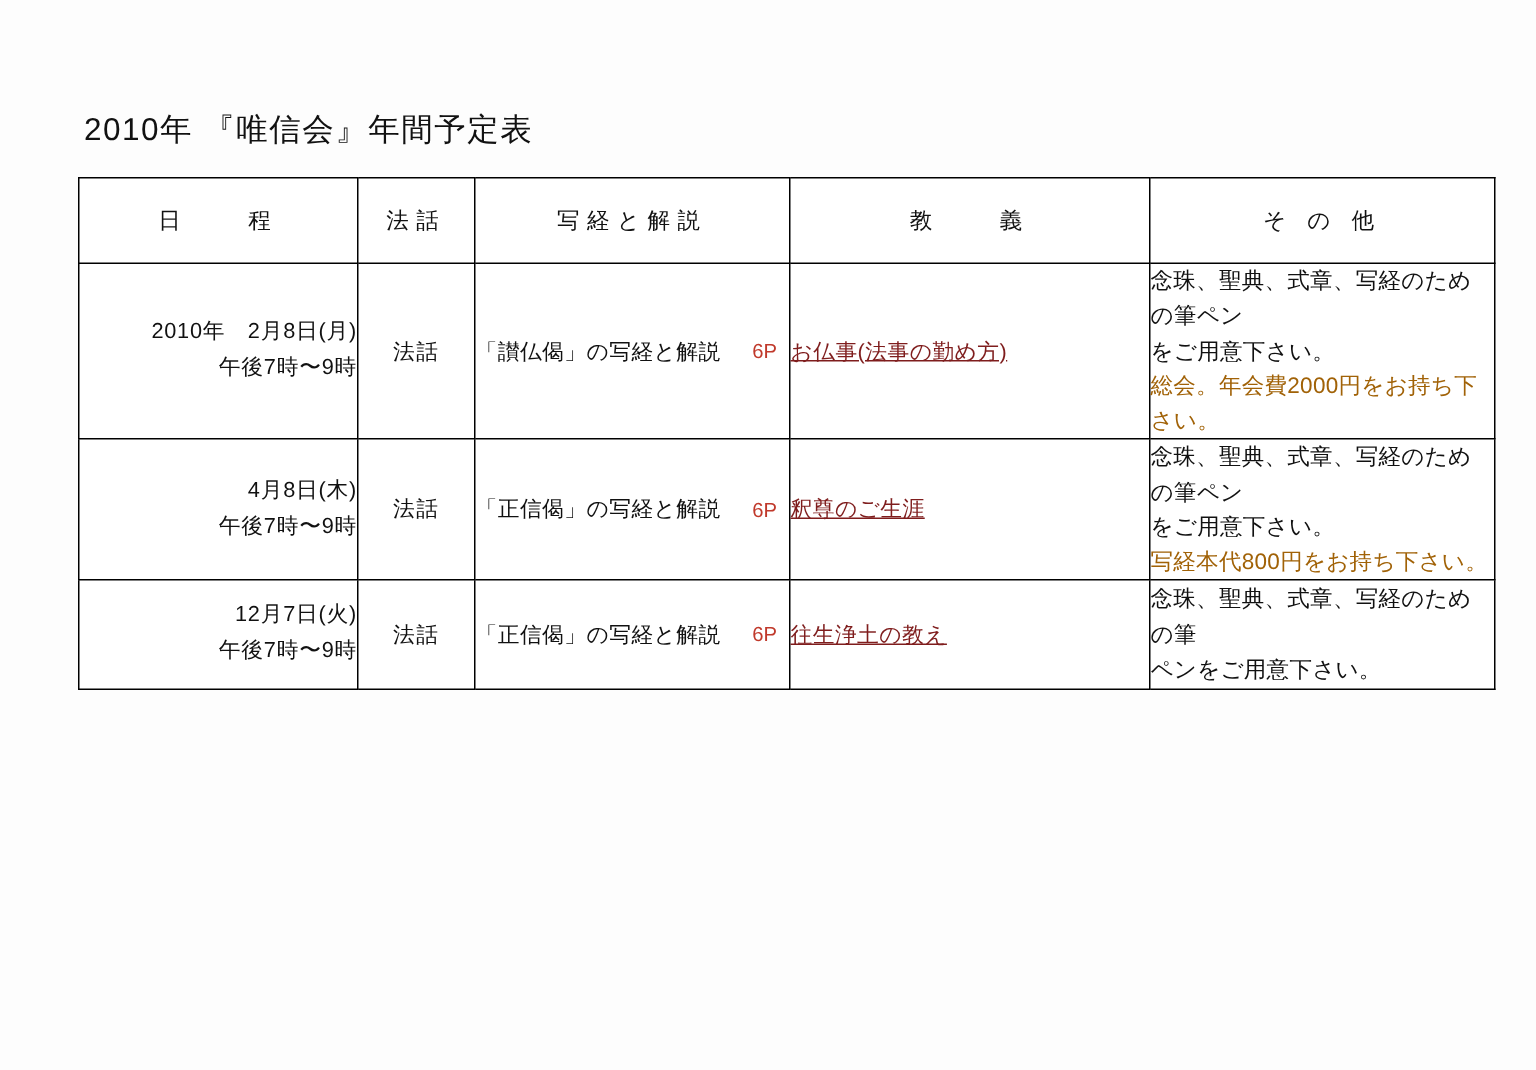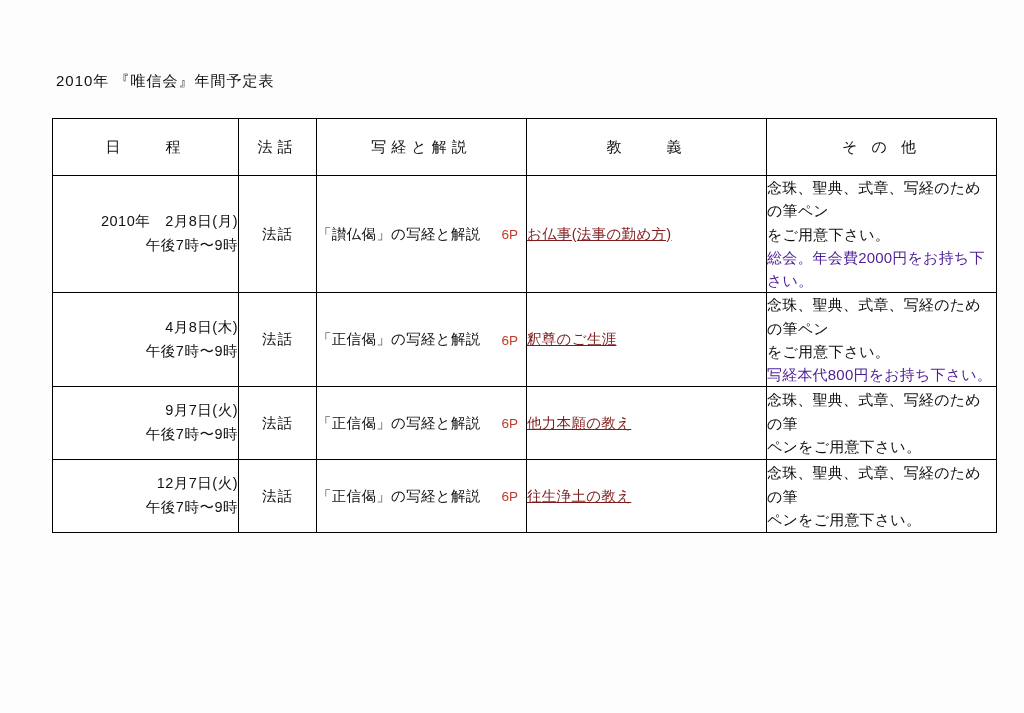--- a/index.html
+++ b/index.html
@@ -19,21 +19,21 @@
     position: absolute;
     left: 0; top: 0;
     width: 1024px;
     height: 713px;
     background: #fdfdfd;
   }
   .doc-title {
     position: absolute;
     left: 56px;
     top: 72px;
-    font-size: 15px;
+    font-size: 21px;
     letter-spacing: 1px;
     color: #111;
     white-space: nowrap;
   }
   table.schedule {
     position: absolute;
     left: 52px;
     top: 118px;
     width: 944px;
     border-collapse: collapse;
@@ -116,21 +116,21 @@
     font-size: 15px;
     line-height: 1.55;
     letter-spacing: 0.2px;
     color: #111;
     vertical-align: middle;
   }
   .cell-other .note {
     display: block;
   }
   .cell-other .note.red {
-    color: #4c1d95;
+    color: #a16207;
   }
 </style>
 </head>
 <body>
 
 <div class="page">
 
   <div class="doc-title">2010年 『唯信会』年間予定表</div>
 
   <table class="schedule">
@@ -192,48 +192,32 @@
         </td>
         <td class="cell-doctrine">釈尊のご生涯</td>
         <td class="cell-other">
           <span class="note">念珠、聖典、式章、写経のための筆ペン</span>
           <span class="note">をご用意下さい。</span>
           <span class="note red">写経本代800円をお持ち下さい。</span>
         </td>
       </tr>
 
 
+
+
       <tr>
         <td class="cell-date">
-          <span class="l1">9月7日(火)</span>
+          <span class="l1">12月7日(火)</span>
           <span class="l2">午後7時〜9時</span>
         </td>
         <td class="cell-talk">法話</td>
         <td class="cell-sutra">
           <span>「正信偈」の写経と解説</span>
           <span class="pages">6P</span>
         </td>
-        <td class="cell-doctrine">他力本願の教え</td>
-        <td class="cell-other">
-          <span class="note">念珠、聖典、式章、写経のための筆</span>
-          <span class="note">ペンをご用意下さい。</span>
-        </td>
-      </tr>
-
-
-      <tr>
-        <td class="cell-date">
-          <span class="l1">12月7日(火)</span>
-          <span class="l2">午後7時〜9時</span>
-        </td>
-        <td class="cell-talk">法話</td>
-        <td class="cell-sutra">
-          <span>「正信偈」の写経と解説</span>
-          <span class="pages">6P</span>
-        </td>
         <td class="cell-doctrine">往生浄土の教え</td>
         <td class="cell-other">
           <span class="note">念珠、聖典、式章、写経のための筆</span>
           <span class="note">ペンをご用意下さい。</span>
         </td>
       </tr>
 
     </tbody>
   </table>
 

